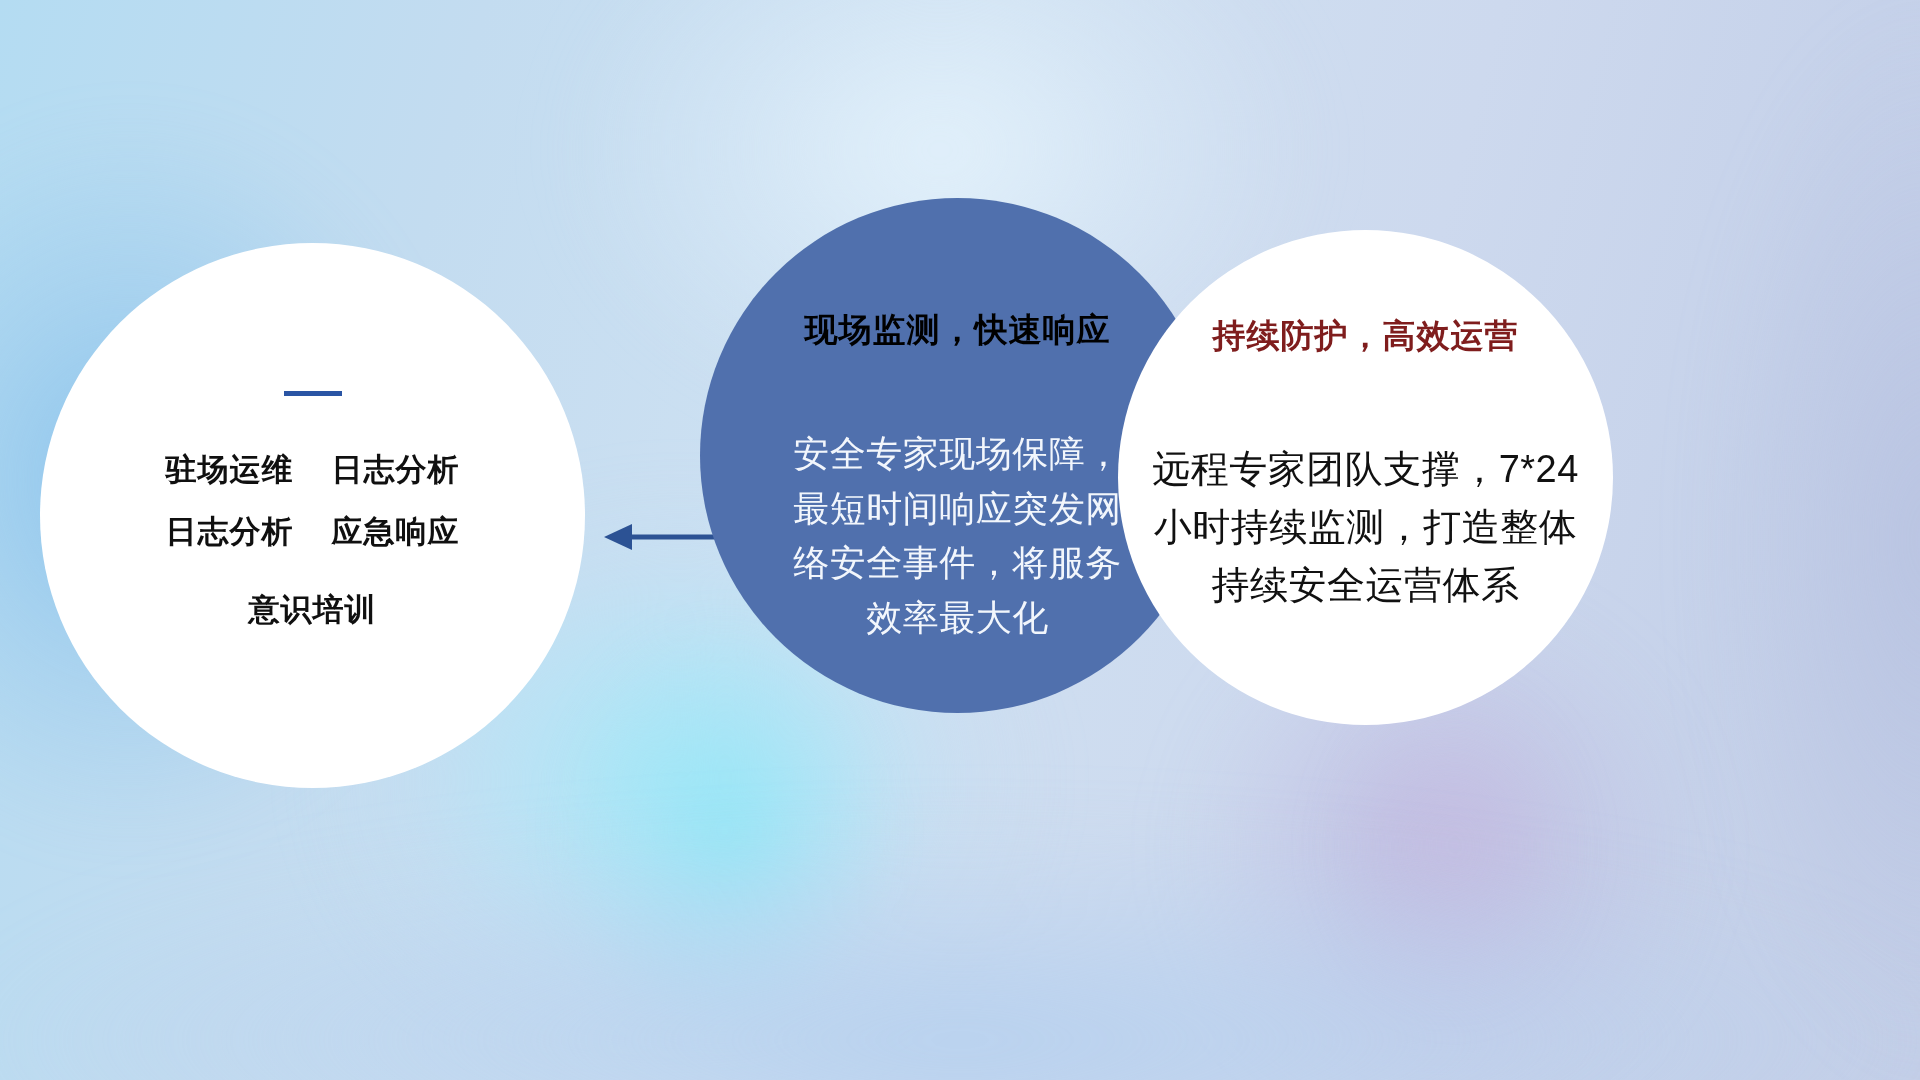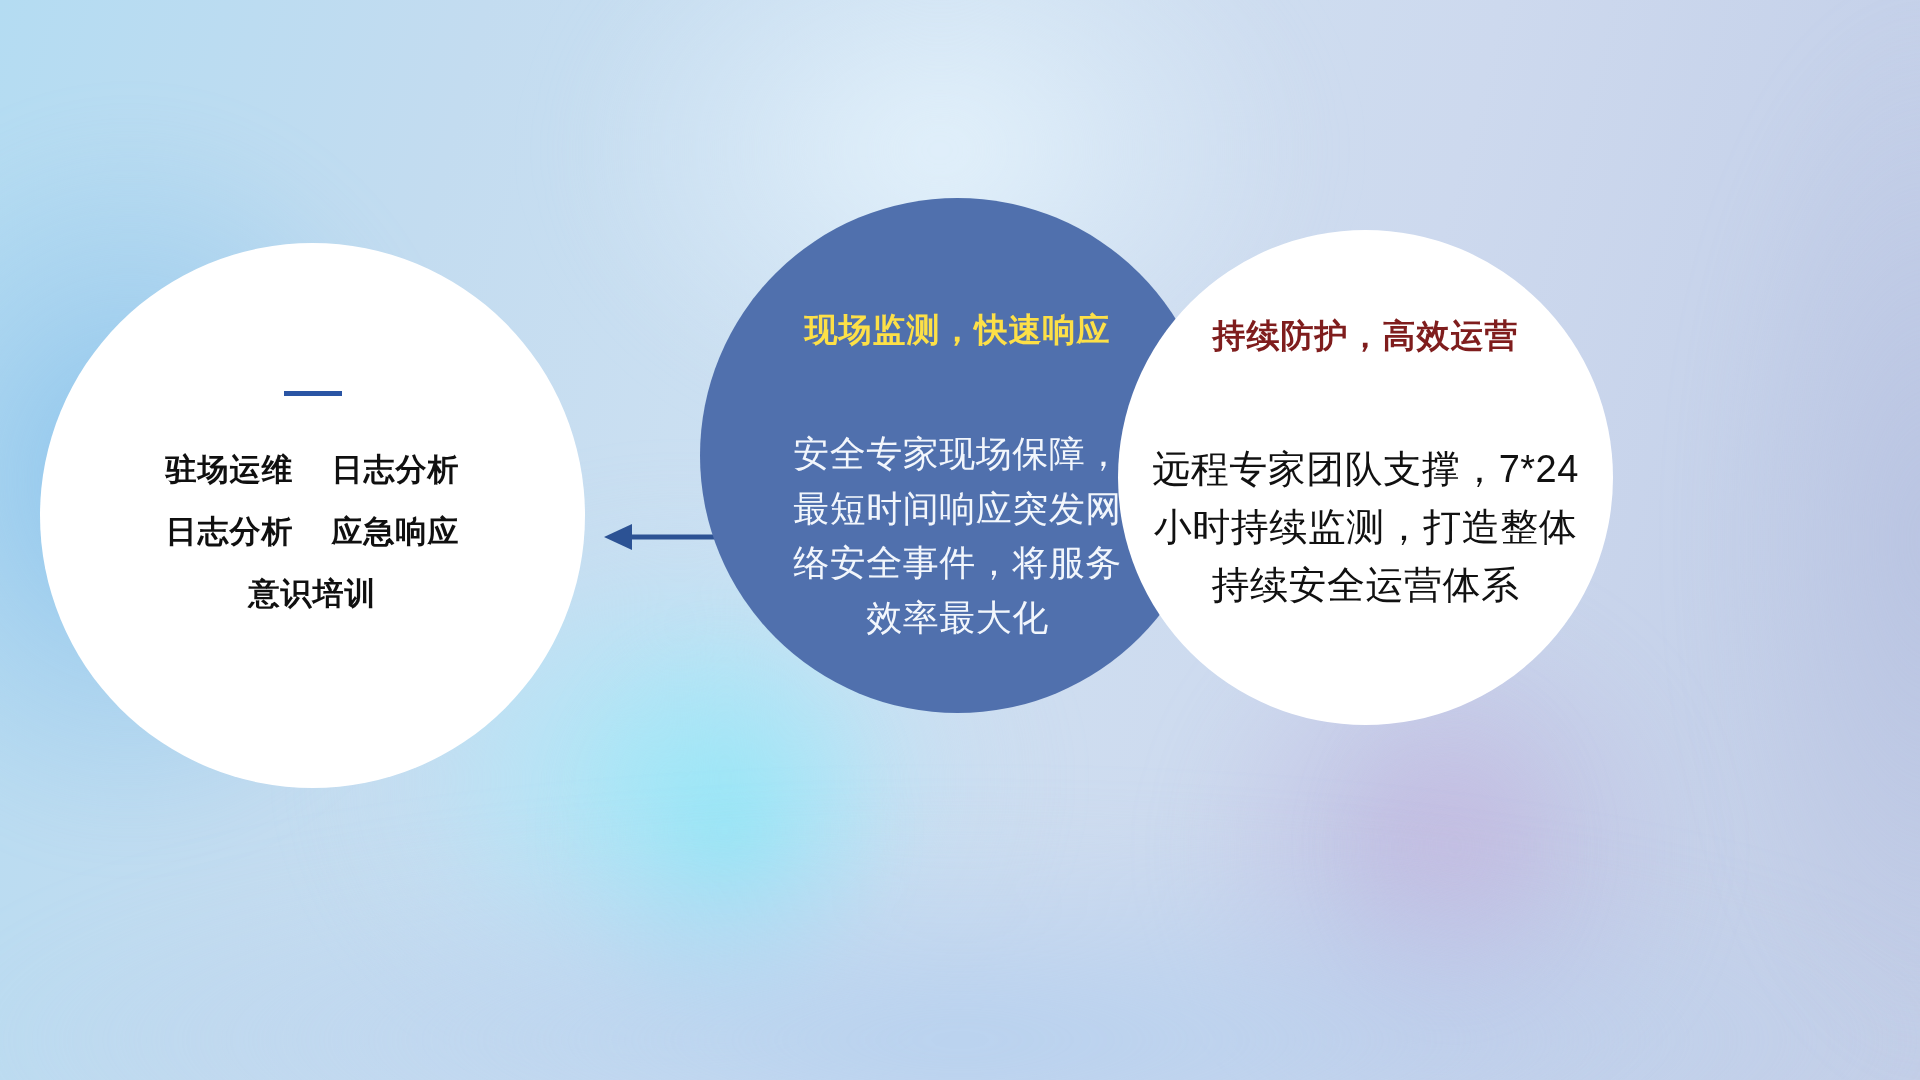--- a/index.html
+++ b/index.html
@@ -116,33 +116,33 @@
     margin-bottom: 25px;
   }
   .tag {
     font-size: 31px;
     font-weight: bold;
     color: #101010;
     letter-spacing: 1px;
     white-space: nowrap;
     line-height: 1.2;
   }
-  .tag-row.single { }
+  .tag-row.single { margin-top: 16px; }
 
   
   #center-inner {
     position: absolute;
     left: 48px; right: 48px;
     top: 110px;
     text-align: center;
   }
   #center-title {
     font-size: 33px;
     font-weight: bold;
-    color: #fde047;
+    color: #000000;
     letter-spacing: 1px;
     white-space: nowrap;
     margin-bottom: 74px;
   }
   #center-body {
     font-size: 36px;
     color: #f2f6fc;
     line-height: 1.52;
     letter-spacing: 0.5px;
     max-width: 330px;

